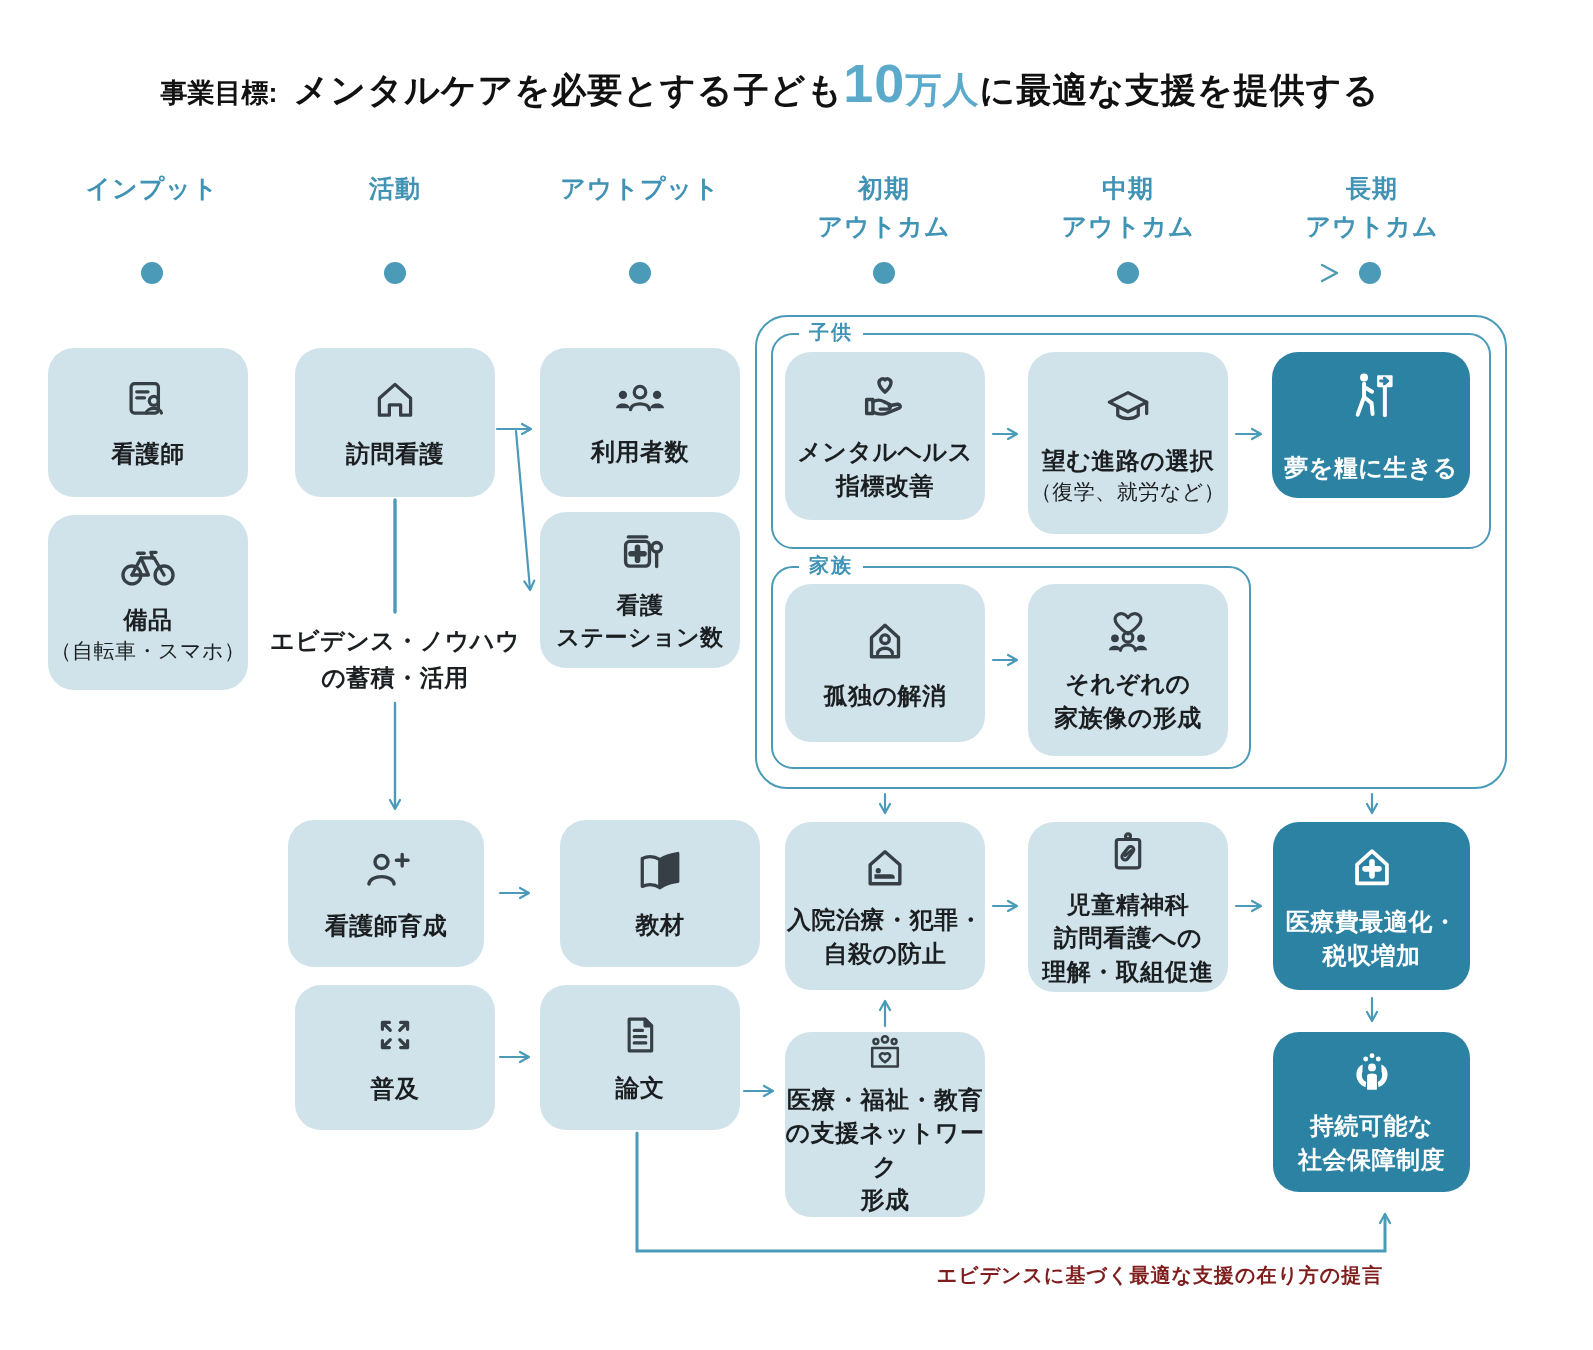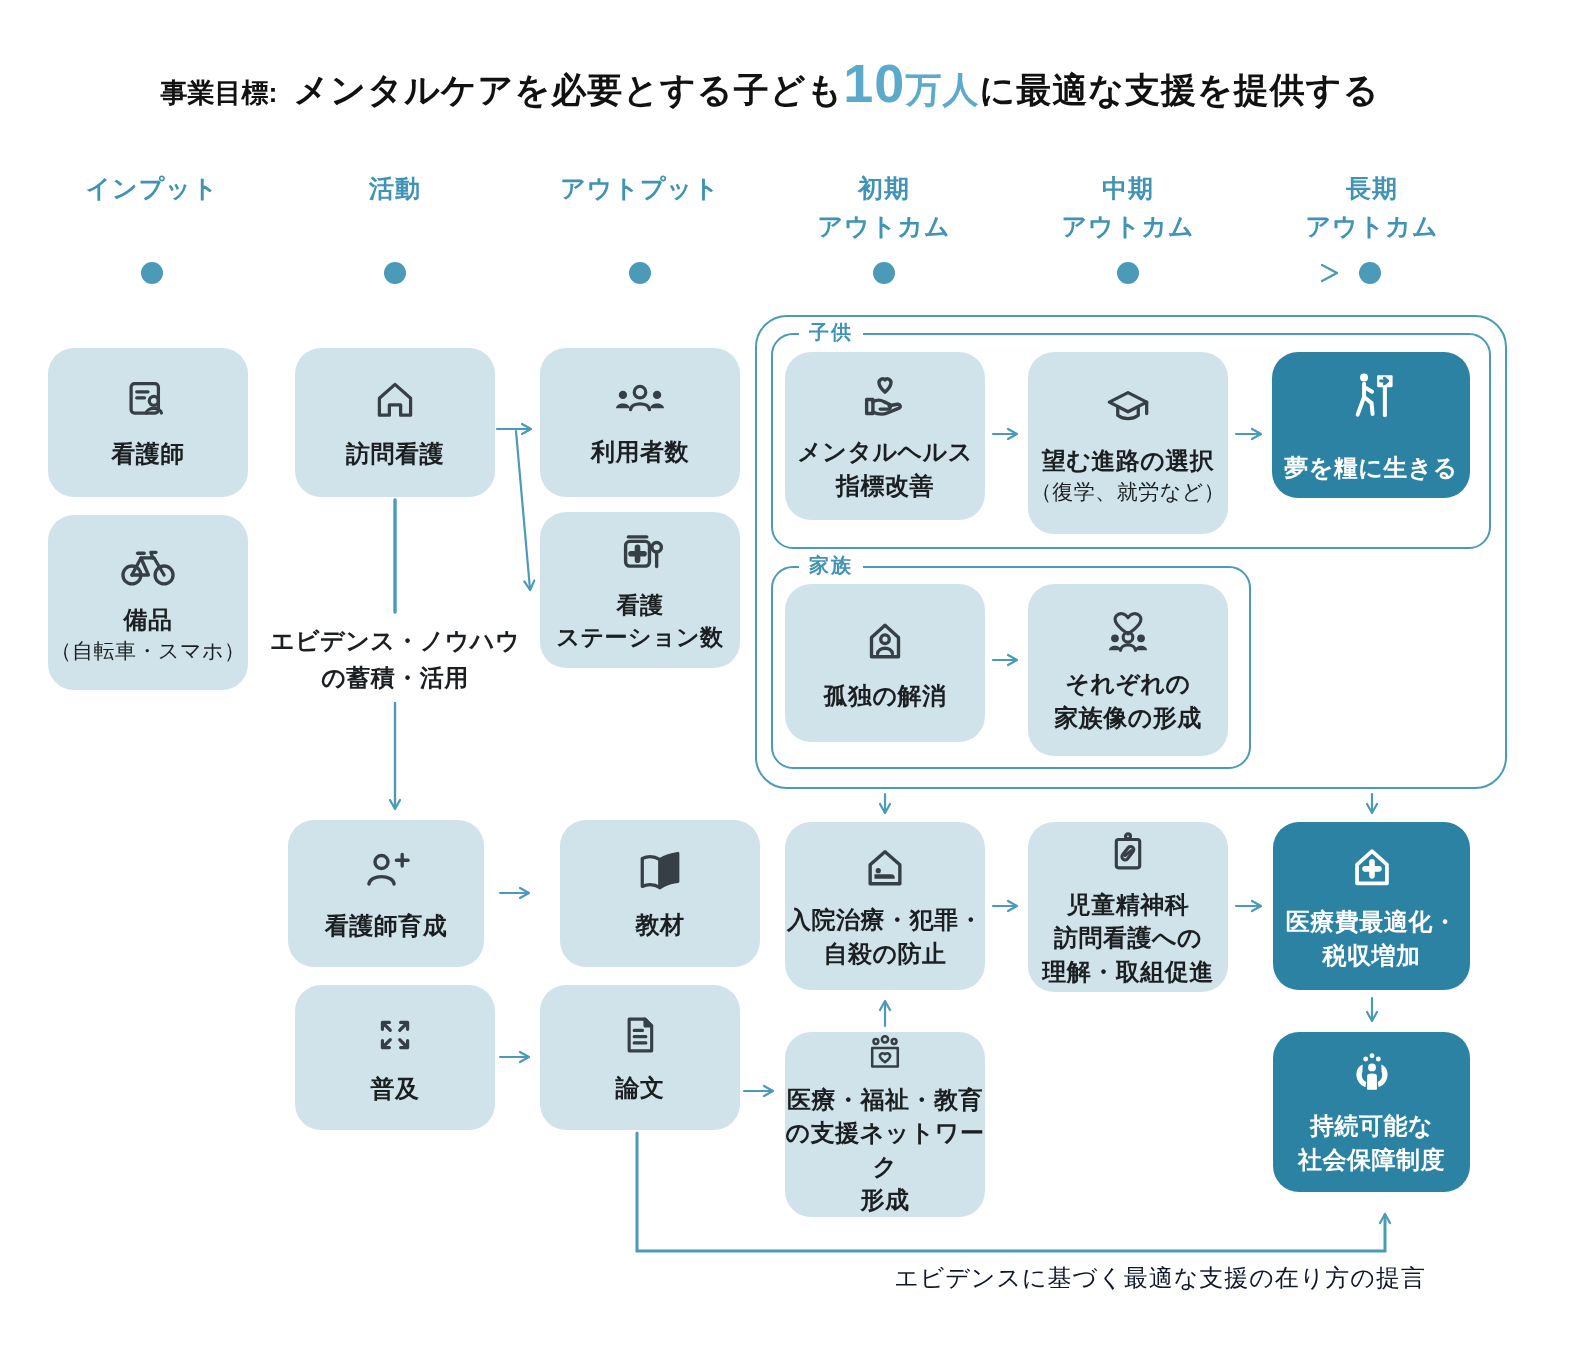--- a/index.html
+++ b/index.html
@@ -29,22 +29,22 @@
   .ic{display:block;}
   
   .frame{position:absolute;border:2.5px solid #4a9ab8;background:transparent;}
   .frame.outer{border-radius:32px;}
   .frame.inner{border-radius:22px;}
   .frame-label{position:absolute;top:-16px;left:26px;background:#ffffff;padding:0 10px;
     font-size:20px;font-weight:700;color:#4193b5;letter-spacing:2px;line-height:1.3;}
   
   .edge-label{position:absolute;transform:translateX(-50%);text-align:center;
     font-size:24px;font-weight:600;color:#1b1f21;line-height:1.55;letter-spacing:0.5px;}
-  .proposal{position:absolute;transform:translateX(-50%);font-size:24px;font-weight:400;
-    color:#0f172a;letter-spacing:1px;white-space:nowrap;}
+  .proposal{position:absolute;transform:translateX(-50%);font-size:20px;font-weight:700;
+    color:#7f1d1d;letter-spacing:1px;white-space:nowrap;}
   .overlay{position:absolute;left:0;top:0;pointer-events:none;}
 </style>
 </head>
 <body>
 
 <div id="stage">
 
   <div class="title">
     <span class="prefix">事業目標:</span>
     <span class="main"><span>メンタルケアを必要とする子ども</span><span class="num">10</span><span class="unit">万人</span><span>に最適な支援を提供する</span></span>

